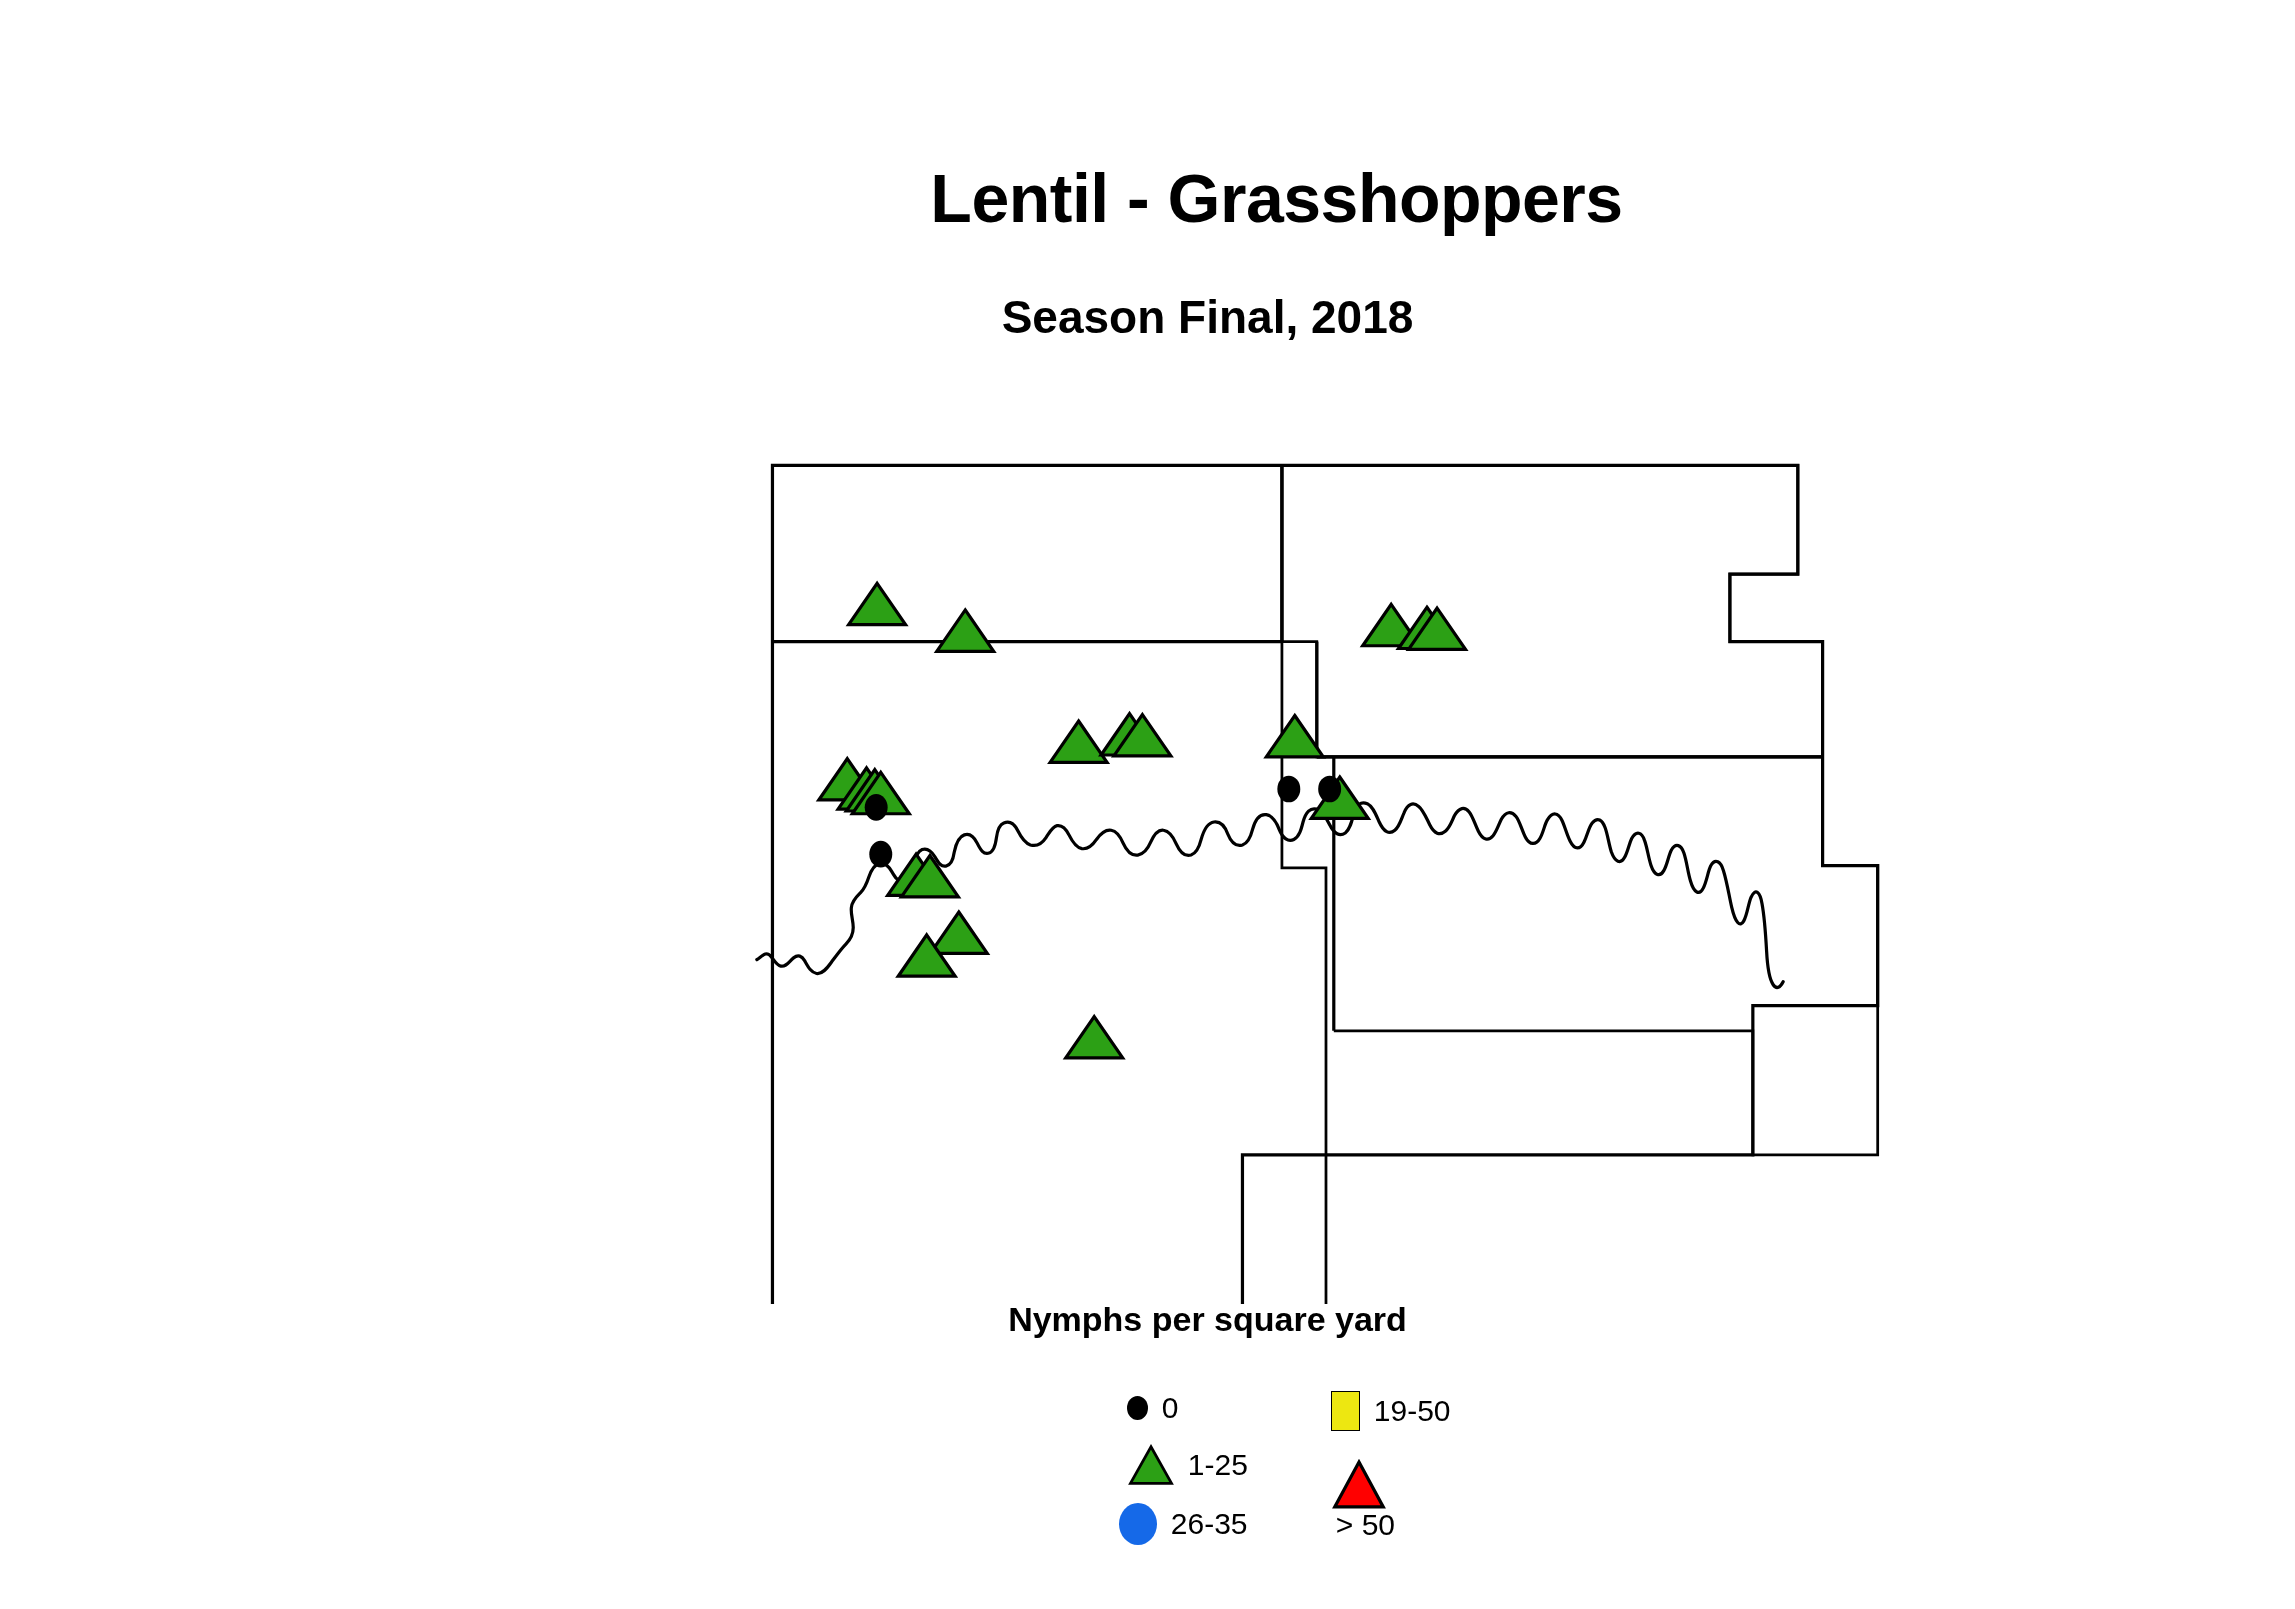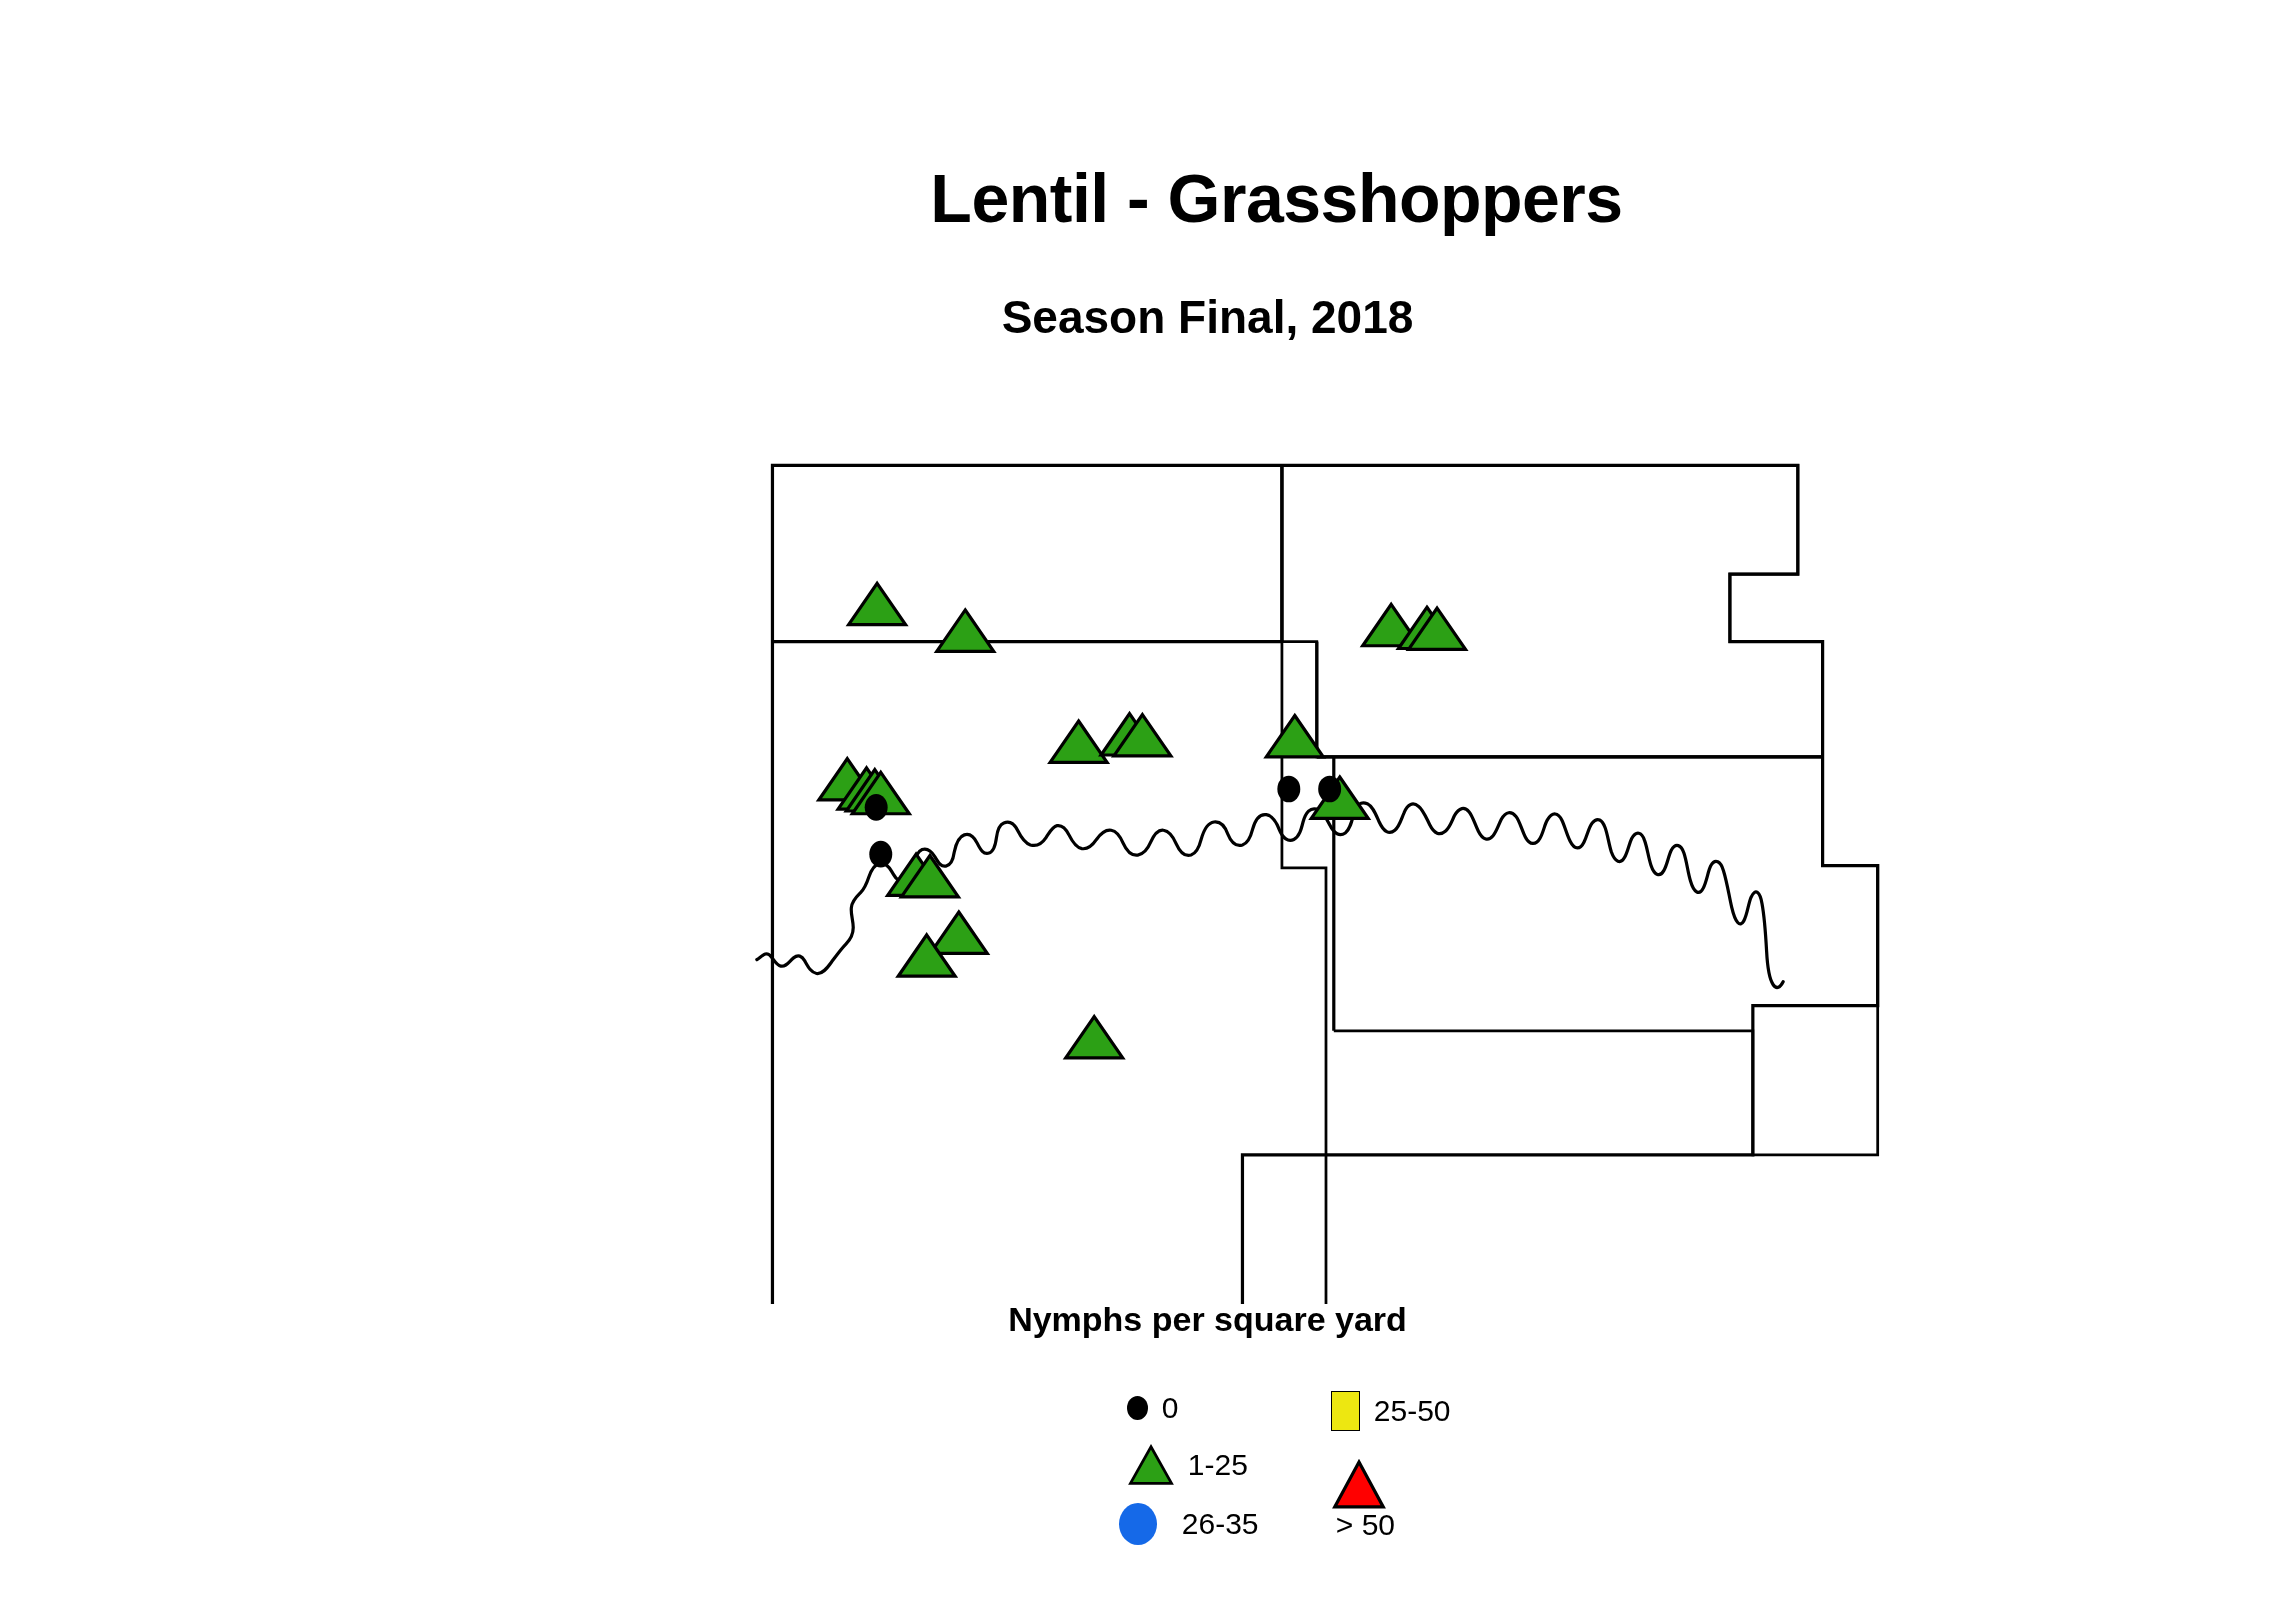--- a/index.html
+++ b/index.html
@@ -252,28 +252,28 @@
 
     <div class="lg-row" style="left:22px;top:58px;">
       <span class="sym">
         <svg class="tri-svg" width="46" height="42" viewBox="0 0 100 92" xmlns="http://www.w3.org/2000/svg">
           <polygon points="50,6 95,86 5,86" fill="#2CA015" stroke="#000" stroke-width="6"></polygon>
         </svg>
       </span>
       <span class="lg-label">1-25</span>
     </div>
 
-    <div class="lg-row" style="left:13px;top:117px;gap:11px;">
+    <div class="lg-row" style="left:13px;top:117px;">
       <span class="sym sym-circ-blue"></span>
       <span class="lg-label">26-35</span>
     </div>
 
     <div class="lg-row" style="left:225px;top:4.6px;">
       <span class="sym sym-sq-yellow"></span>
-      <span class="lg-label">25-50</span>
+      <span class="lg-label">19-50</span>
     </div>
 
     <div class="lg-row" style="left:216px;top:73px;flex-direction:column;">
       <span class="sym">
         <svg class="tri-svg" width="54" height="51" viewBox="0 0 118 110" xmlns="http://www.w3.org/2000/svg">
           <polygon points="59,6 112,104 6,104" fill="#FF0000" stroke="#000" stroke-width="7"></polygon>
         </svg>
       </span>
       <span class="lg-label">&gt; 50</span>
     </div>

